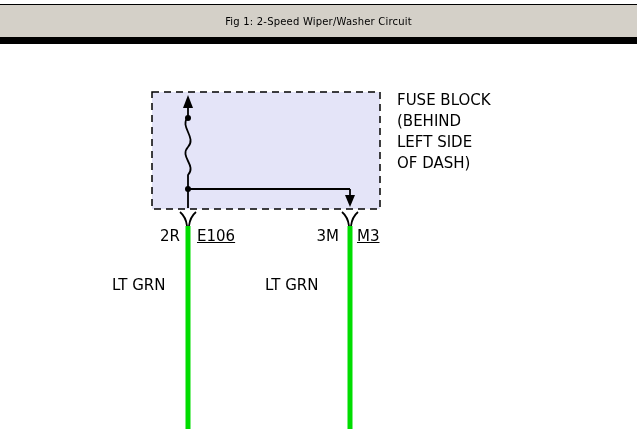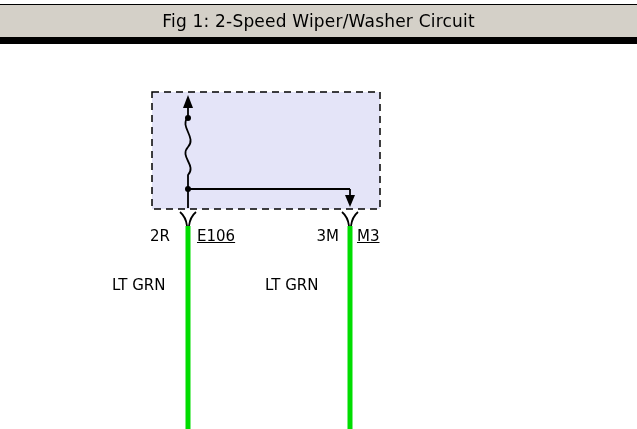--- a/index.html
+++ b/index.html
@@ -24,21 +24,21 @@
     height: 40px;
     box-sizing: border-box;
     background: #d4d0c8;
     border-top: 1px solid #000000;
     border-bottom: 7px solid #000000;
     display: flex;
     align-items: center;
     justify-content: center;
   }
   .titlebar .title-text {
-    font-size: 17px;
+    font-size: 10px;
     letter-spacing: 0.2px;
   }
   .lbl {
     position: absolute;
     font-size: 15px;
     line-height: 18px;
     white-space: nowrap;
   }
   .multiline {
     white-space: pre-line;
@@ -50,21 +50,21 @@
   }
   .power-label {
     left: 167px;
     top: 68px;
   }
   .fuseblock-note {
     left: 397px;
     top: 90px;
     line-height: 21px;
   }
-  .pin-2r   { left: 140px; top: 227px; width: 30px; text-align: right; }
+  .pin-2r   { left: 150px; top: 227px; width: 30px; text-align: right; }
   .conn-e106{ left: 197px; top: 227px; text-decoration: underline; }
   .pin-6m   { left: 309px; top: 227px; width: 30px; text-align: right; }
   .conn-m3  { left: 357px; top: 227px; text-decoration: underline; }
   .wire-lbl-left  { left: 112px; top: 276px; }
   .wire-lbl-right { left: 265px; top: 276px; }
   svg.diagram {
     position: absolute;
     left: 0;
     top: 0;
     width: 637px;
@@ -100,20 +100,24 @@
     <path d="M196,212 Q190,217 189,226" fill="none" stroke="#000000" stroke-width="1.8"></path>
     <path d="M342,212 Q348,217 349,226" fill="none" stroke="#000000" stroke-width="1.8"></path>
     <path d="M358,212 Q352,217 351,226" fill="none" stroke="#000000" stroke-width="1.8"></path>
 
     <line x1="188" y1="226" x2="188" y2="429" stroke-width="5" stroke="#00dd00"></line>
     <line x1="350" y1="226" x2="350" y2="429" stroke-width="5" stroke="#00dd00"></line>
   </svg>
 
 
 
+  <div class="lbl multiline fuseblock-note">FUSE BLOCK
+(BEHIND
+LEFT SIDE
+OF DASH)</div>
 
   <div class="lbl pin-2r">2R</div>
   <div class="lbl conn-e106">E106</div>
   <div class="lbl pin-6m">3M</div>
   <div class="lbl conn-m3">M3</div>
 
   <div class="lbl wire-lbl-left">LT GRN</div>
   <div class="lbl wire-lbl-right">LT GRN</div>
 
 </div>

